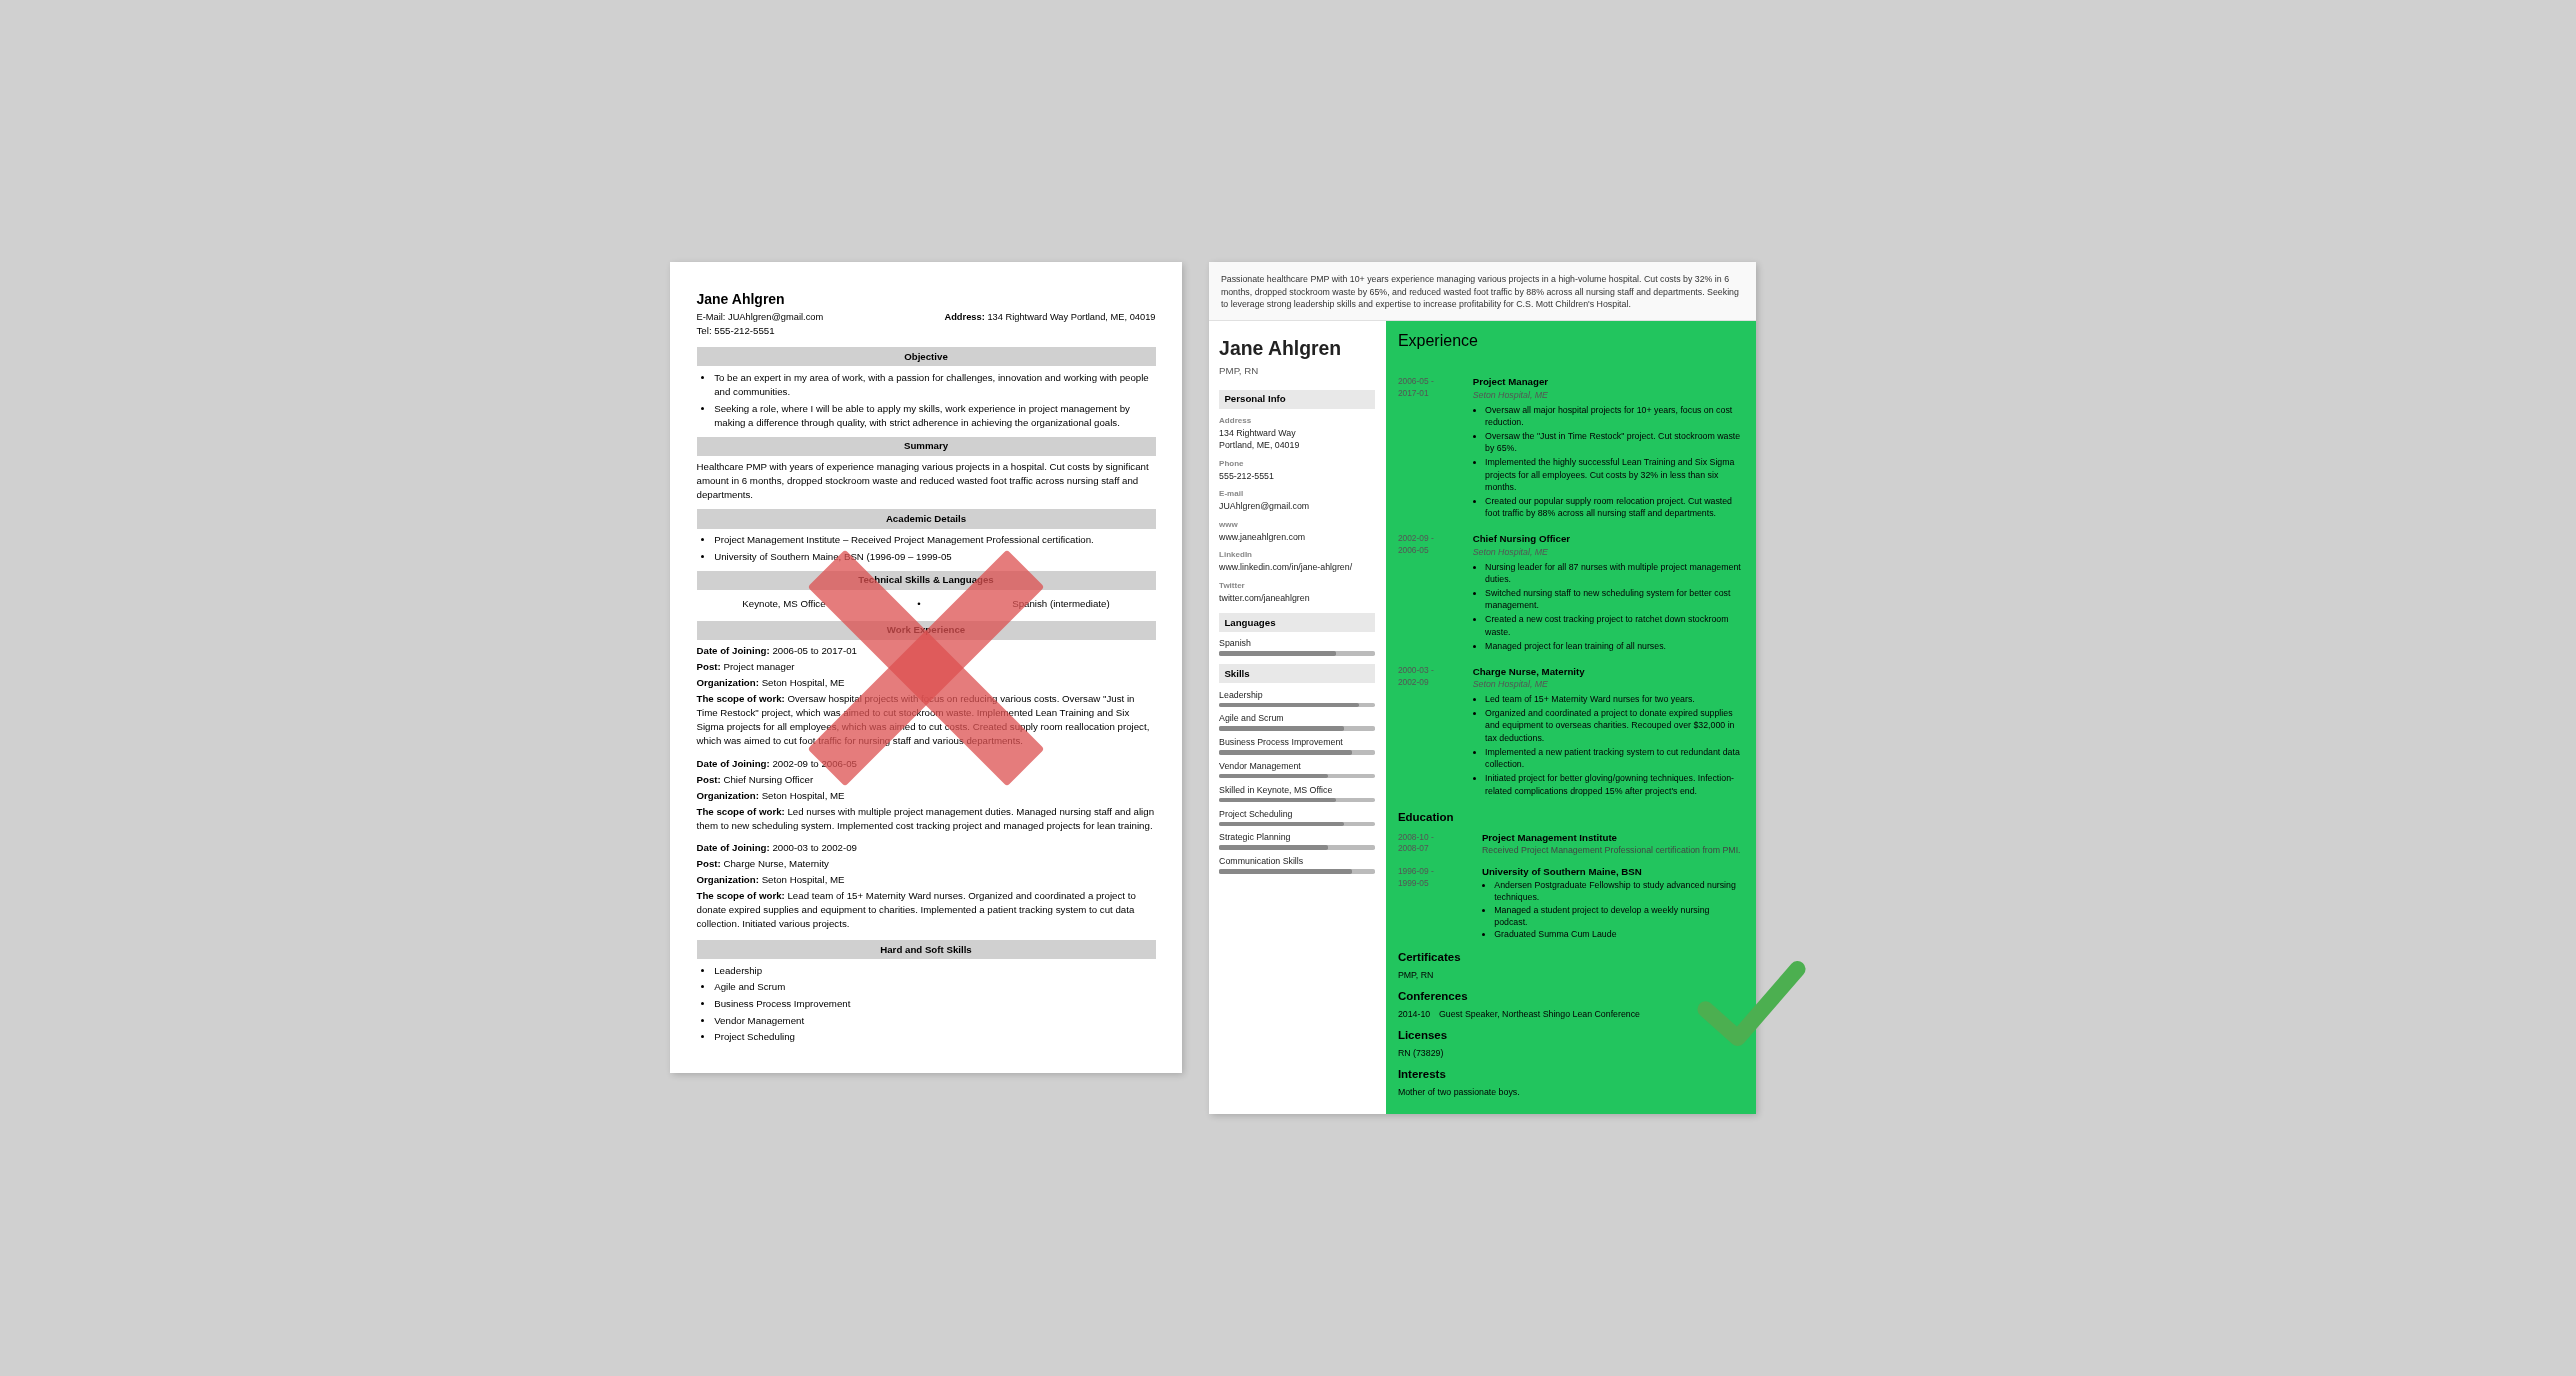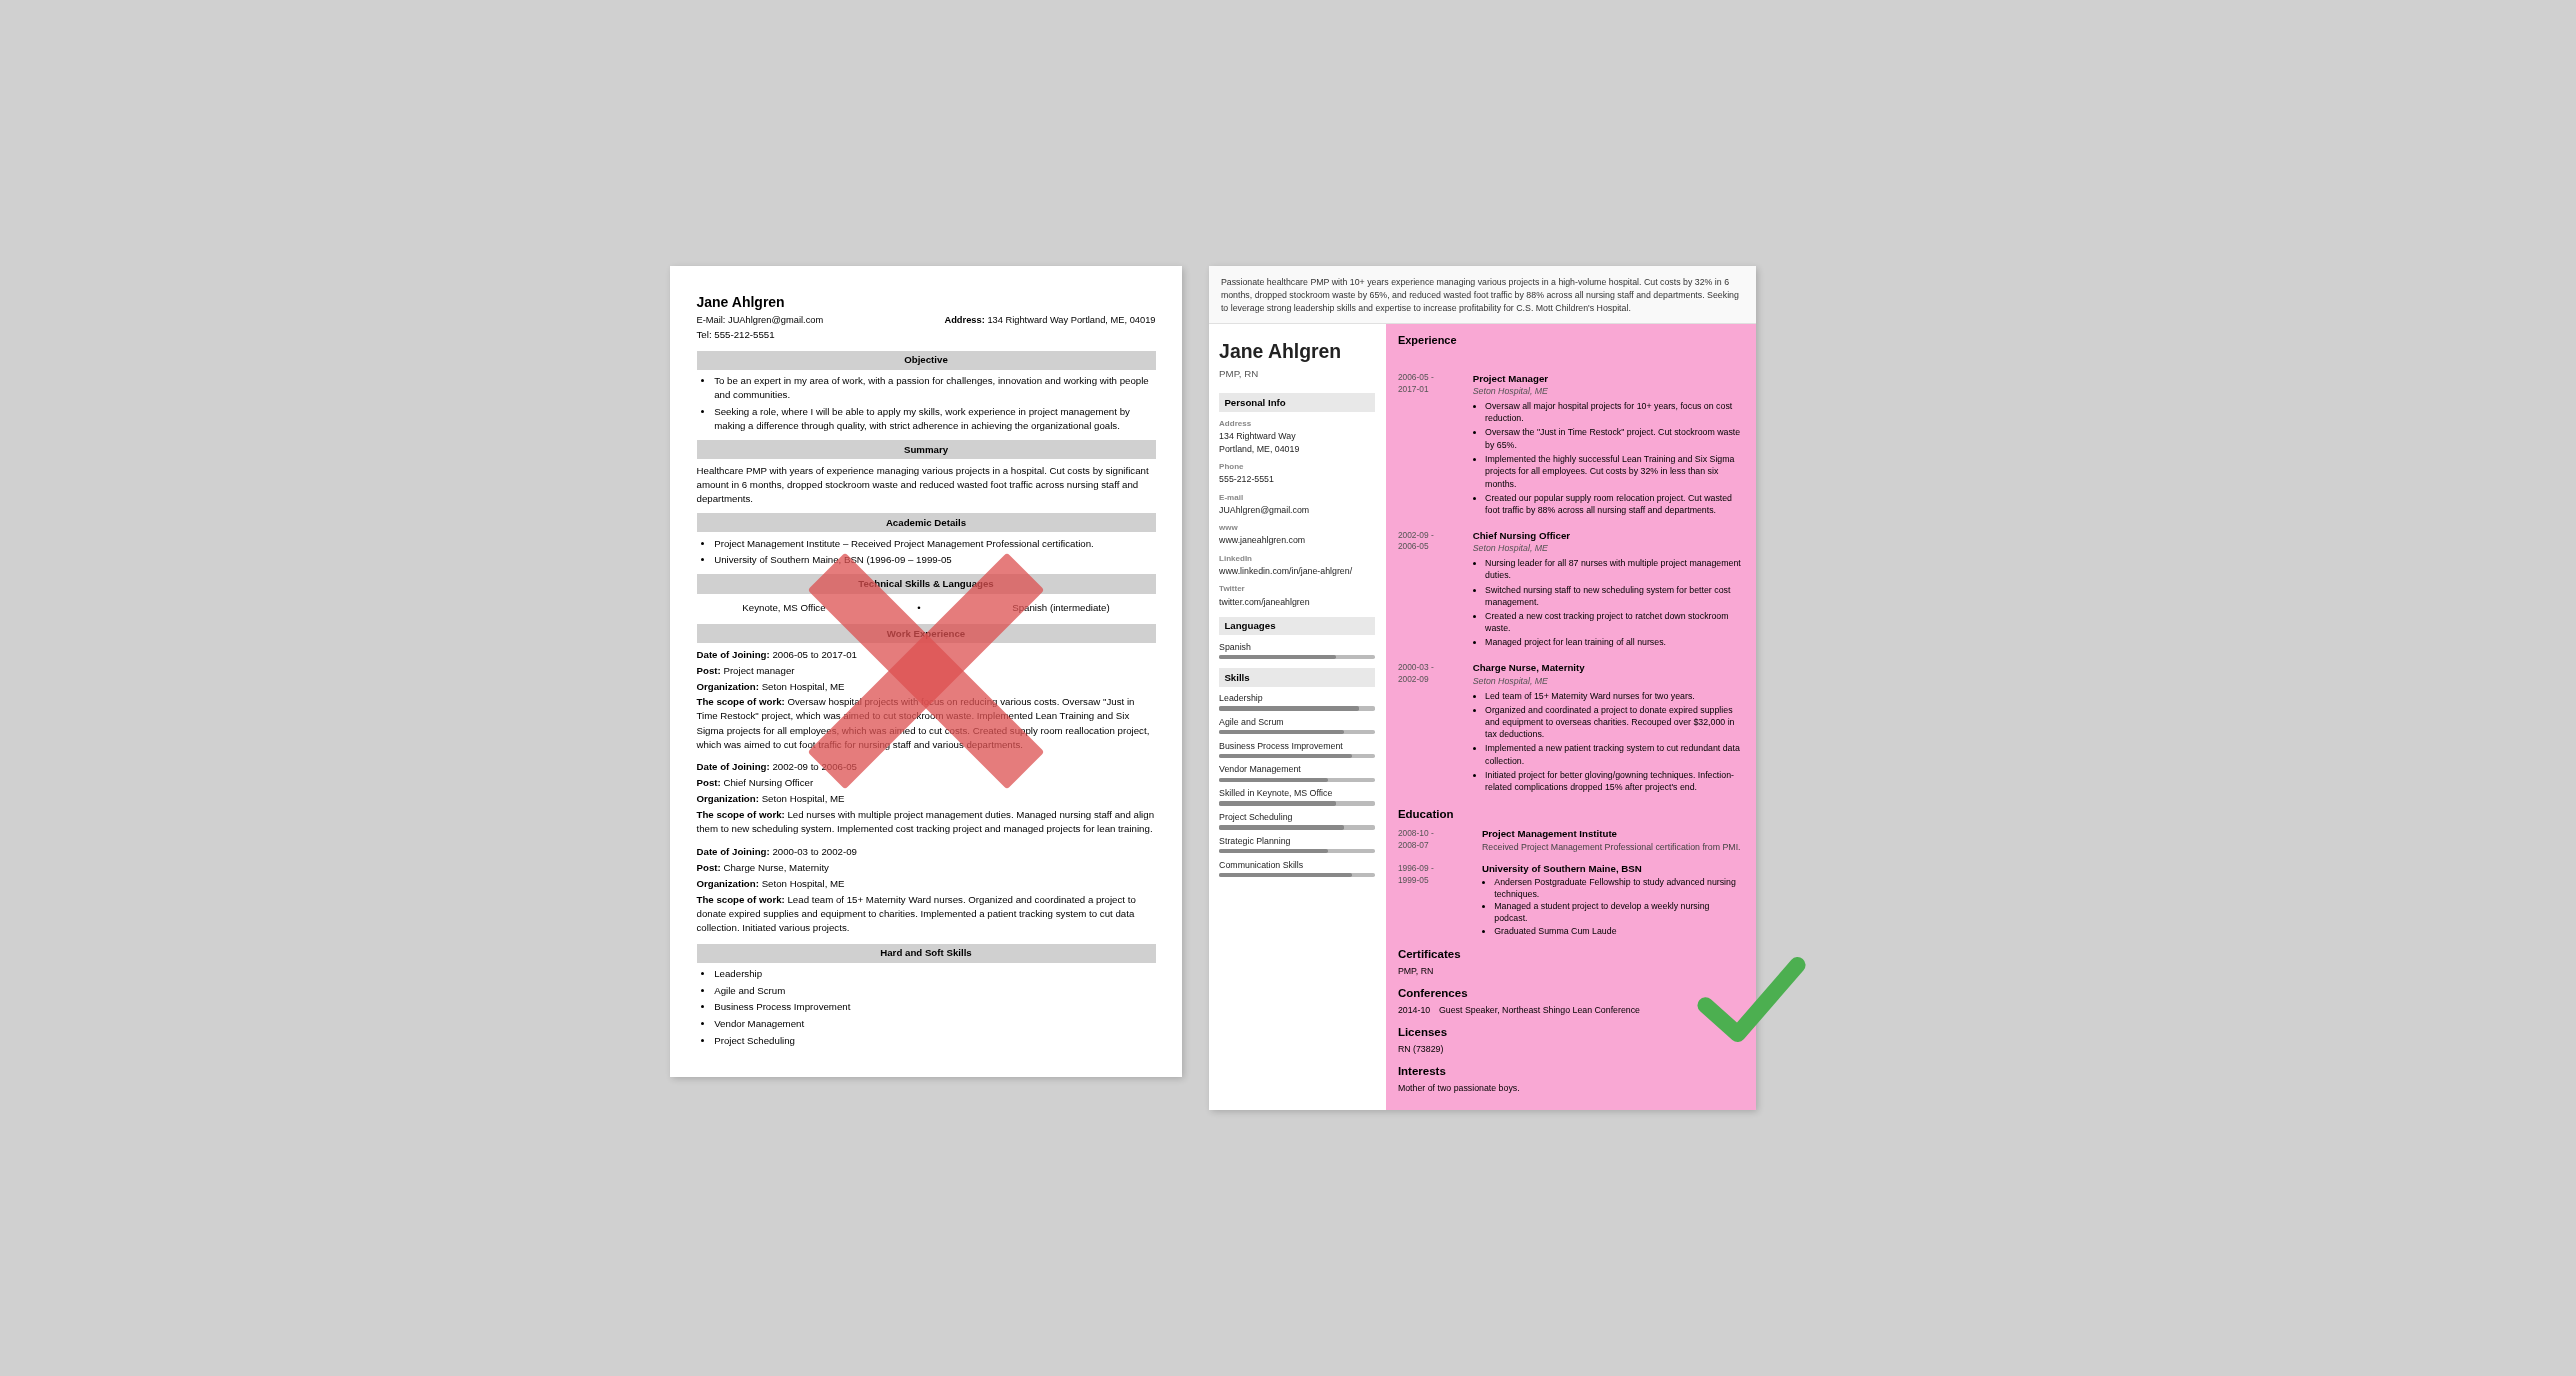--- a/index.html
+++ b/index.html
@@ -93,21 +93,21 @@
       border-radius: 3.5px;
     }
     .red-x::before {
       transform: translateY(-50%) rotate(45deg);
     }
     .red-x::after {
       transform: translateY(-50%) rotate(-45deg);
     }
     
     .resume-right {
-      background: #f9a8d4;
+      background: #22c55e;
       width: 547px;
       min-width: 547px;
       padding: 0;
       font-size: 9.3px;
       line-height: 1.4;
       position: relative;
       box-shadow: 1.8px 1.8px 7px rgba(0,0,0,0.2);
     }
     .right-left-col {
       width: 177px;
@@ -408,21 +408,21 @@
         <div class="skill-bar-container">
           <div class="skill-name">Communication Skills</div>
           <div class="skill-bar">
               <div class="skill-bar-fill" style="width:85%"></div>
             </div>
         </div>
       </div>
 
       <div class="right-right-col">
 
-        <div style="font-weight:bold; font-size:11px; margin-bottom:23px;">Experience</div>
+        <div style="font-weight:normal; font-size:16px; margin-bottom:23px;">Experience</div>
 
         <div class="exp-entry">
           <div class="exp-dates">2006-05 -<br>2017-01</div>
           <div class="exp-content">
             <div class="exp-title">Project Manager</div>
             <div class="exp-org">Seton Hospital, ME</div>
             <ul class="exp-bullets">
               <li>Oversaw all major hospital projects for 10+ years, focus on cost reduction.</li>
               <li>Oversaw the "Just in Time Restock" project. Cut stockroom waste by 65%.</li>
               <li>Implemented the highly successful Lean Training and Six Sigma projects for all employees. Cut costs by 32% in less than six months.</li>

